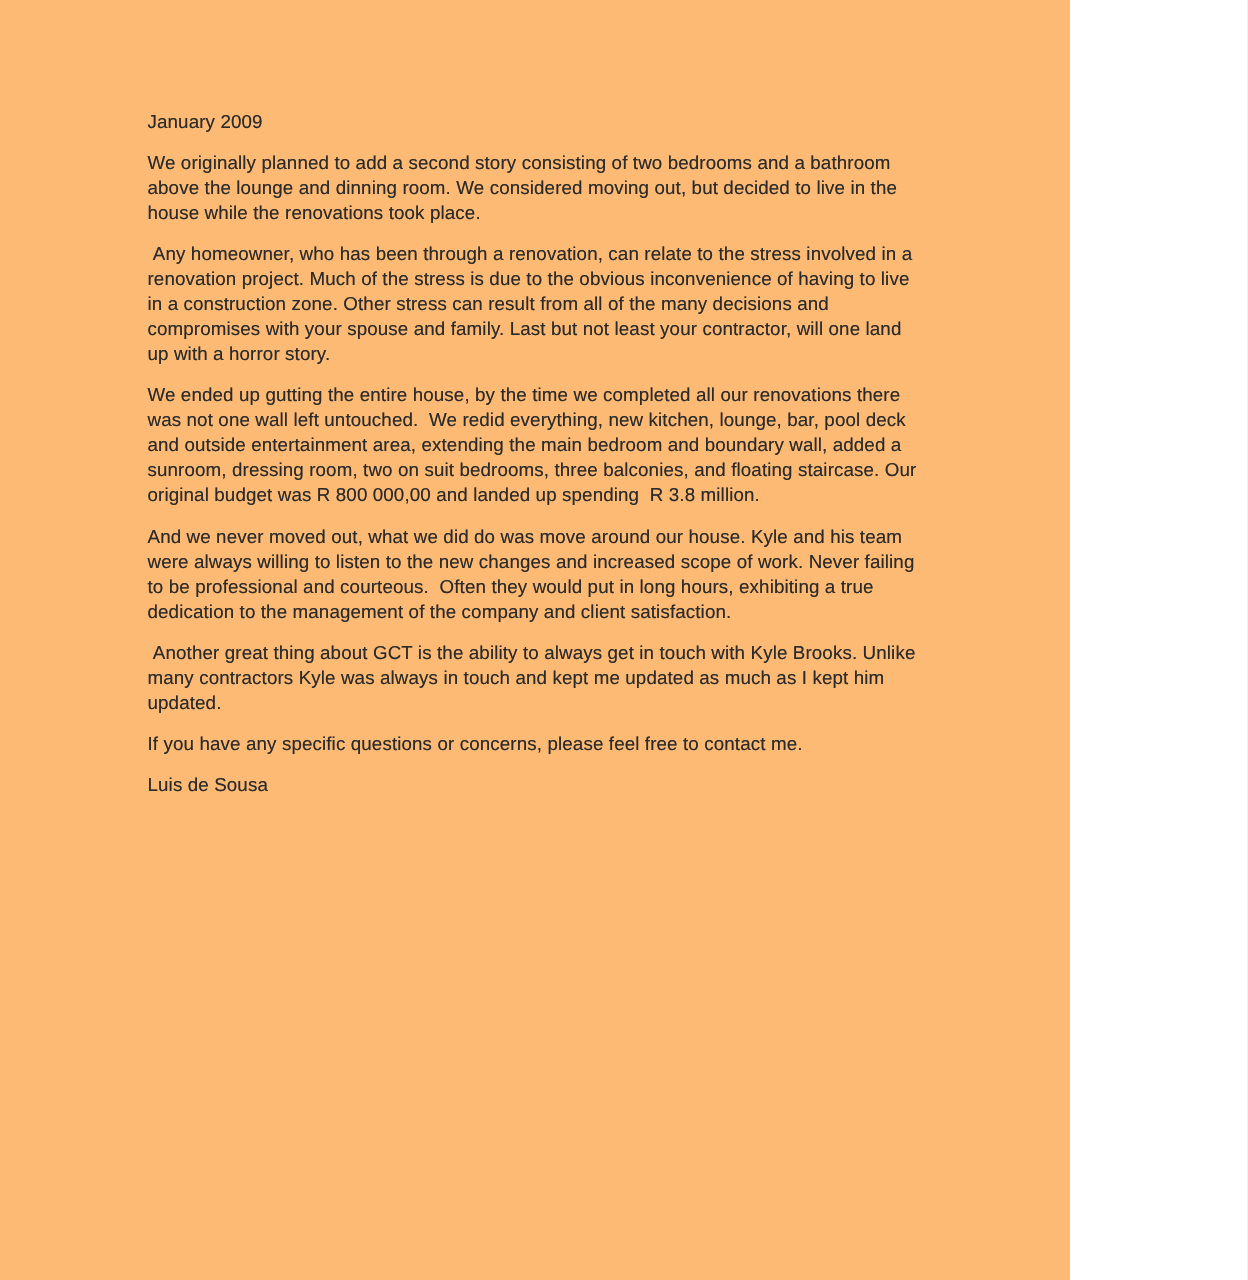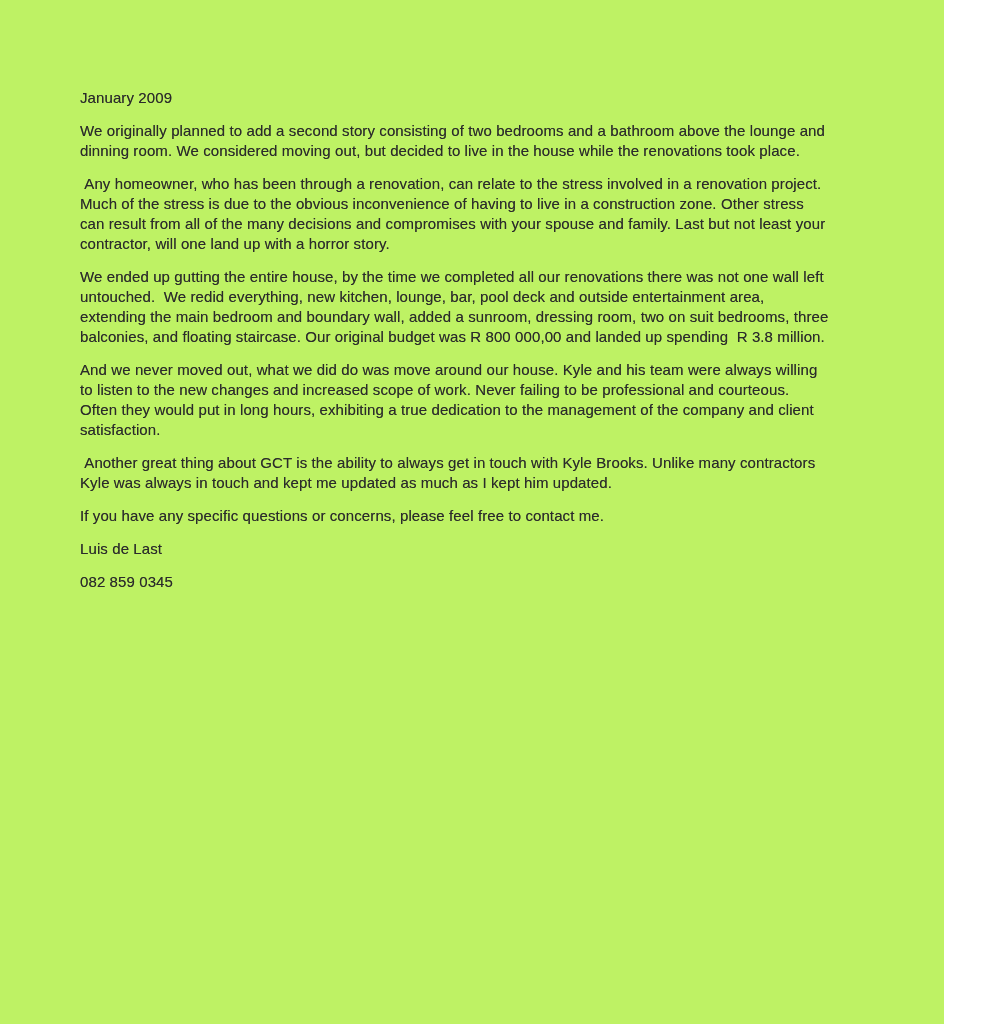--- a/index.html
+++ b/index.html
@@ -8,24 +8,24 @@
     background: #ffffff;
   }
   body {
     width: 998px;
     height: 1024px;
     overflow: hidden;
     font-family: "Liberation Sans", "DejaVu Sans", sans-serif;
   }
   .page {
     box-sizing: border-box;
-    width: 944px;
+    width: 856px;
     height: 1024px;
-    background: #bef264;
-    padding: 88px 115px 0 80px;
+    background: #fdba74;
+    padding: 88px 115px 0 118px;
   }
   .letter-body p {
     margin: 0 0 13px 0;
     font-size: 15px;
     line-height: 20px;
     color: #2b2b2b;
     letter-spacing: 0.1px;
     white-space: pre-wrap;
     text-shadow: 0 0 0.4px rgba(40,40,40,0.55);
   }
@@ -38,16 +38,15 @@
 
 <div class="page">
   <div class="letter-body">
     <p>January 2009</p>
     <p>We originally planned to add a second story consisting of two bedrooms and a bathroom above the lounge and dinning room. We considered moving out, but decided to live in the house while the renovations took place.</p>
     <p> Any homeowner, who has been through a renovation, can relate to the stress involved in a renovation project. Much of the stress is due to the obvious inconvenience of having to live in a construction zone. Other stress can result from all of the many decisions and compromises with your spouse and family. Last but not least your contractor, will one land up with a horror story.</p>
     <p>We ended up gutting the entire house, by the time we completed all our renovations there was not one wall left untouched.  We redid everything, new kitchen, lounge, bar, pool deck and outside entertainment area, extending the main bedroom and boundary wall, added a sunroom, dressing room, two on suit bedrooms, three balconies, and floating staircase. Our original budget was R 800 000,00 and landed up spending  R 3.8 million.</p>
     <p>And we never moved out, what we did do was move around our house. Kyle and his team were always willing to listen to the new changes and increased scope of work. Never failing to be professional and courteous.  Often they would put in long hours, exhibiting a true dedication to the management of the company and client satisfaction.</p>
     <p> Another great thing about GCT is the ability to always get in touch with Kyle Brooks. Unlike many contractors Kyle was always in touch and kept me updated as much as I kept him updated.</p>
     <p>If you have any specific questions or concerns, please feel free to contact me.</p>
-    <p class="sig">Luis de Last</p>
-    <p class="sig">082 859 0345</p>
+    <p class="sig">Luis de Sousa</p>
   </div>
 </div>
 
 </body></html>

